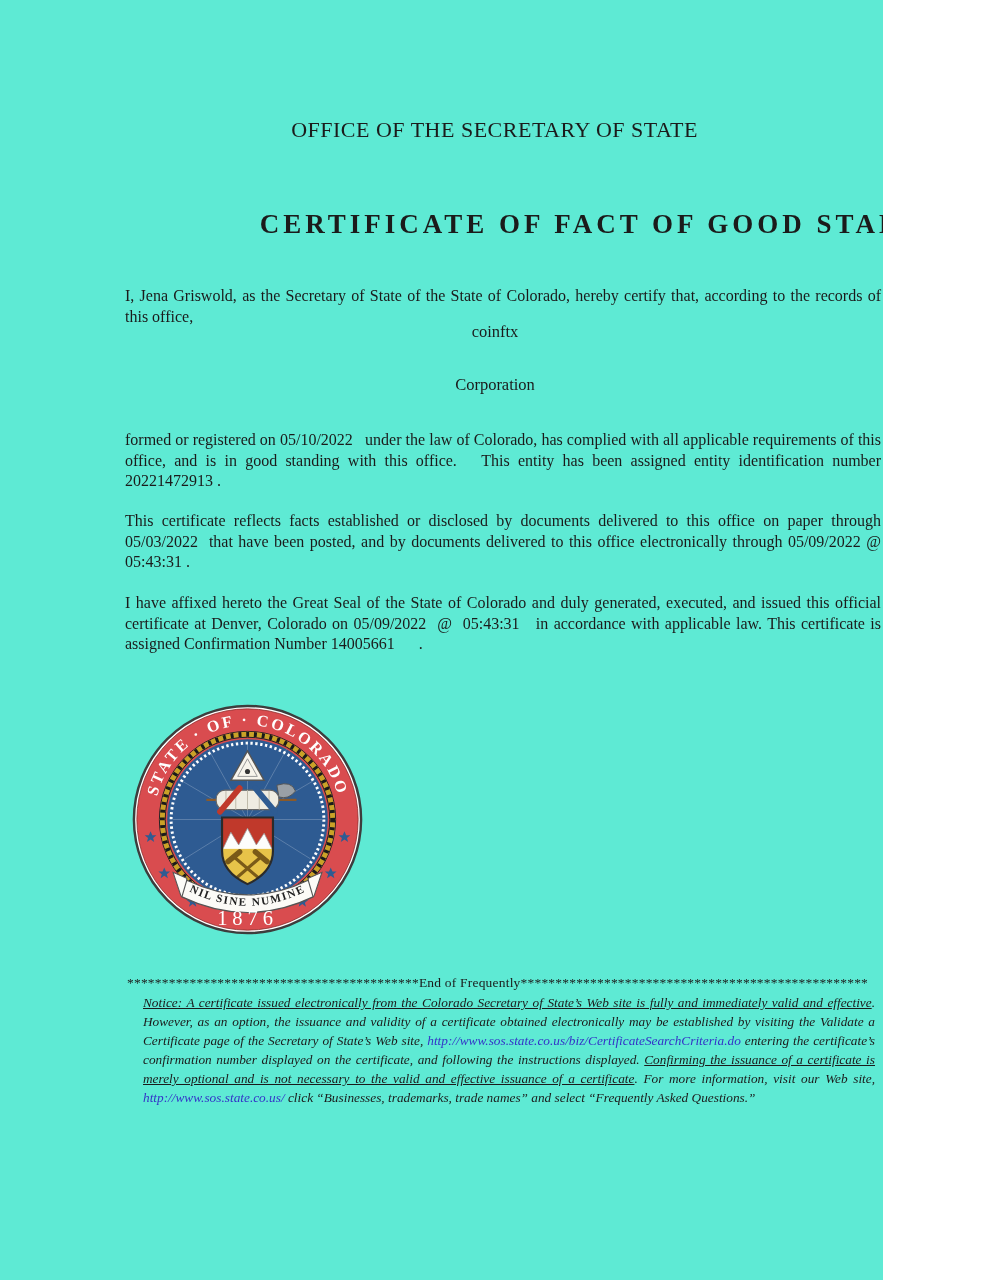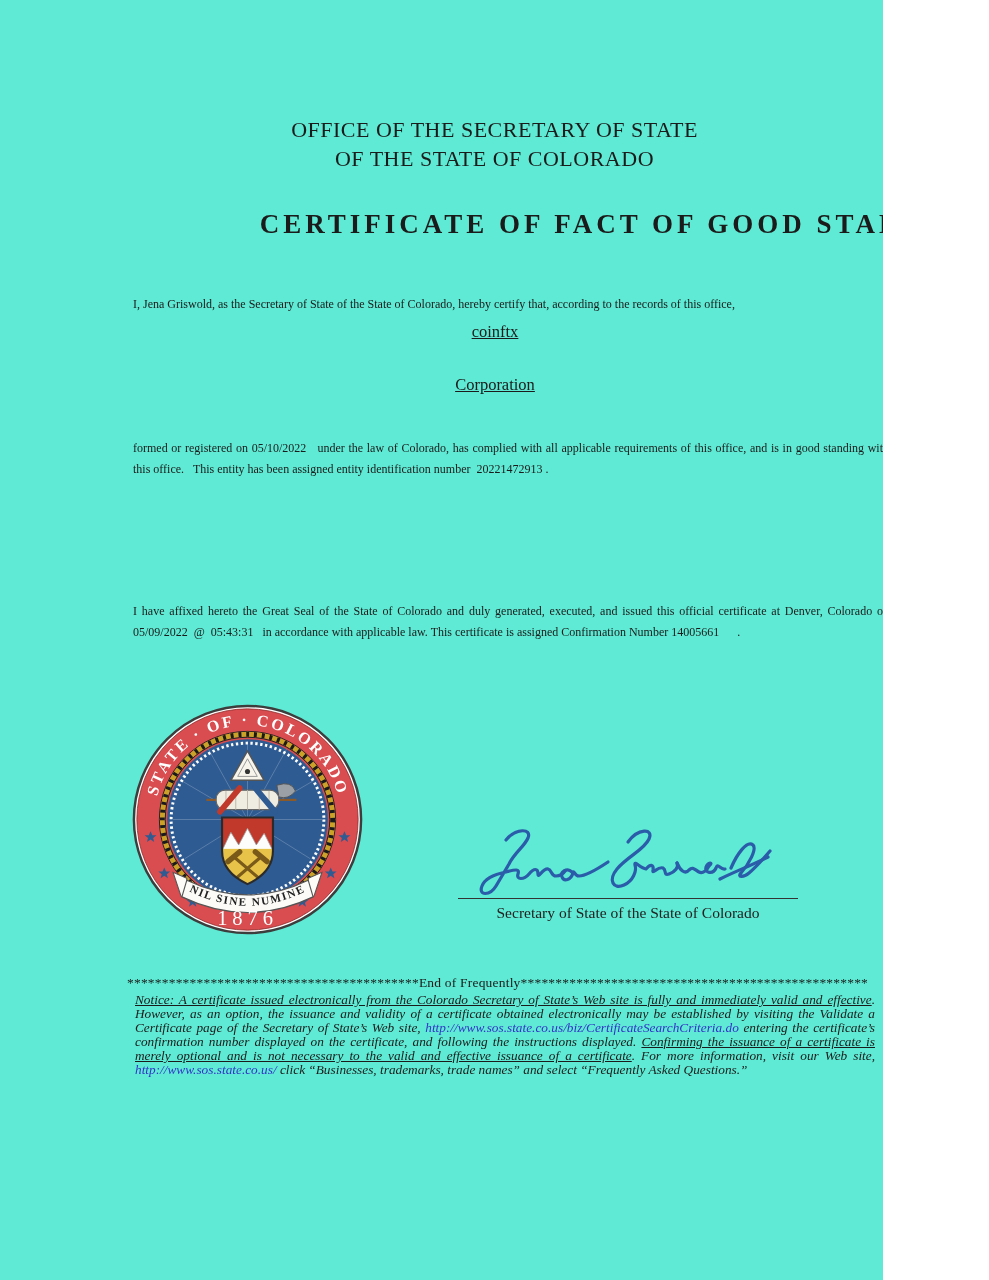--- a/index.html
+++ b/index.html
@@ -4,54 +4,54 @@
 <style>
   html,body{margin:0;padding:0;background:#ffffff;}
   .page{
     position:relative;width:883px;height:1280px;background:#5eead4;
     font-family:"Liberation Serif","DejaVu Serif",serif;color:#1b1b1b;overflow:hidden;
   }
   .hdr{position:absolute;top:115px;left:0;width:989px;text-align:center;
        font-size:22px;line-height:29px;letter-spacing:0.5px;}
   .title{position:absolute;top:209px;left:0;width:989px;text-align:right;margin:0;
        font-size:27px;font-weight:bold;letter-spacing:4px;}
-  .para{position:absolute;left:117px;width:756px;margin:16px;
-       font-size:12px;line-height:20.6px;text-align:justify;white-space:pre-wrap;}
+  .para{position:absolute;left:117px;width:756px;margin:8px;
+       font-size:16px;line-height:20.6px;text-align:justify;white-space:pre-wrap;}
   .centerline{position:absolute;left:117px;width:756px;text-align:center;
-       font-size:16.5px;line-height:20.6px;text-decoration:underline;}
+       font-size:16.5px;line-height:20.6px;}
   .seal{position:absolute;left:130px;top:701px;width:235px;height:237px;}
   .sigblock{position:absolute;left:458px;top:824px;width:340px;}
   .sigsvg{display:block;margin-left:10px;}
   .sigline{border-bottom:1.6px solid #333;width:340px;height:0;margin-top:-4px;}
   .sigtitle{text-align:center;font-size:15.5px;margin-top:5px;color:#222;}
   .footer{position:absolute;left:127px;top:975px;width:748px;}
   .endline{font-size:13.5px;white-space:nowrap;overflow:hidden;letter-spacing:0.2px;}
-  .notice{margin:2px 0 0 8px;font-style:italic;font-size:13.3px;line-height:14px;
+  .notice{margin:2px 0 0 16px;font-style:italic;font-size:13.3px;line-height:19px;
        text-align:justify;}
   .u{text-decoration:underline;}
   .lnk{color:#3434c8;text-decoration:none;cursor:pointer;}
 </style>
 </head>
 <body>
 
 <div class="page">
 
   <div class="hdr">
     <div>OFFICE OF THE SECRETARY OF STATE</div>
-    <div>OF THE STATE OF COLORADO</div>
   </div>
 
   <h1 class="title">CERTIFICATE OF FACT OF GOOD STANDING</h1>
 
   <p class="para" style="top:278px">I, Jena Griswold, as the Secretary of State of the State of Colorado, hereby certify that, according to the records of this office,</p>
 
   <div class="centerline" style="top:322px">coinftx</div>
   <div class="centerline" style="top:375px">Corporation</div>
 
   <p class="para" style="top:422px">formed or registered on 05/10/2022   under the law of Colorado, has complied with all applicable requirements of this office, and is in good standing with this office.   This entity has been assigned entity identification number  20221472913 .</p>
+  <p class="para" style="top:503px">This certificate reflects facts established or disclosed by documents delivered to this office on paper through 05/03/2022  that have been posted, and by documents delivered to this office electronically through 05/09/2022 @ 05:43:31 .</p>
   <p class="para" style="top:585px">I have affixed hereto the Great Seal of the State of Colorado and duly generated, executed, and issued this official certificate at Denver, Colorado on 05/09/2022  @  05:43:31   in accordance with applicable law. This certificate is assigned Confirmation Number 14005661      .</p>
 
   <div class="seal">
     <svg width="235" height="237" viewBox="0 0 240 240">
       <defs>
         <path id="arcT" d="M 28 95 A 95 95 0 0 1 212 95" fill="none"></path>
         <path id="arcB" d="M 64 195 Q 120 221 176 195" fill="none"></path>
         <clipPath id="shieldClip">
             <path d="M94 118 h52 v34 q0 22 -26 34 q-26 -12 -26 -34 z"></path>
           </clipPath>
@@ -135,33 +135,19 @@
         </text>
       </g>
 
       <text font-family="'Liberation Serif',serif" font-size="16.5" font-weight="bold" fill="#ffffff" letter-spacing="2.6">
         <textPath href="#arcT" startOffset="50%" text-anchor="middle">STATE · OF · COLORADO</textPath>
       </text>
       <text x="120" y="228" text-anchor="middle" font-family="'Liberation Serif',serif" font-size="21" fill="#ffffff" letter-spacing="5">1876</text>
     </svg>
   </div>
 
-  <div class="sigblock">
-    <svg class="sigsvg" width="320" height="78" viewBox="0 0 320 78">
-      <g fill="none" stroke="#2a5caa" stroke-width="3.2" stroke-linecap="round" stroke-linejoin="round">
-        <path d="M38 16 C 48 4 64 4 60 14 C 56 23 47 28 41 40 L 28 62 C 22 72 10 72 14 62 C 17 54 28 50 38 48 C 46 46 52 44 50 50 C 48 56 56 56 61 50 C 66 44 70 44 70 50 C 70 55 75 44 80 45 C 84 46 83 52 88 52 C 92 52 95 50 97 47"></path>
-        <path d="M104 48 C 99 43 92 48 94 53 C 96 58 103 56 105 49 C 106 45 106 52 111 52 C 118 52 128 46 140 38"></path>
-        <path d="M160 18 C 170 4 186 4 181 15 C 176 26 160 32 149 45 C 140 56 145 66 156 61 C 165 57 169 47 167 41 C 166 36 172 44 178 45 C 182 40 186 40 185 46 C 184 51 190 42 195 44 C 199 46 195 52 201 50 C 207 48 211 43 209 39"></path>
-        <path d="M209 39 C 212 46 217 51 221 46 C 225 42 227 46 231 48 C 235 50 239 46 241 42 C 246 38 240 38 238 43 C 236 49 245 51 248 44 C 250 38 252 46 257 45"></path>
-        <path d="M263 44 C 269 30 279 16 285 21 C 289 25 281 40 273 49 C 269 53 275 54 281 49 C 288 43 296 34 302 27"></path>
-        <path d="M252 55 C 266 48 282 42 300 33"></path>
-      </g>
-    </svg>
-    <div class="sigline"></div>
-    <div class="sigtitle">Secretary of State of the State of Colorado</div>
-  </div>
 
   <div class="footer">
     <div class="endline"><span>******************************************</span><span>End of Frequently</span><span>**************************************************</span></div>
     <p class="notice"><span class="u">Notice: A certificate issued electronically from the Colorado Secretary of State’s Web site is fully and immediately valid and effective</span><span>. However, as an option, the issuance and validity of a certificate obtained electronically may be established by visiting the Validate a Certificate page of the Secretary of State’s Web site, </span><a class="lnk">http://www.sos.state.co.us/biz/CertificateSearchCriteria.do</a><span> entering the certificate’s confirmation number displayed on the certificate, and following the instructions displayed. </span><span class="u">Confirming the issuance of a certificate is merely optional and is not necessary to the valid and effective issuance of a certificate</span><span>. For more information, visit our Web site, </span><a class="lnk">http://www.sos.state.co.us/</a><span> click “Businesses, trademarks, trade names” and select “Frequently Asked Questions.”</span></p>
   </div>
 
 </div>
 
 </body></html>

